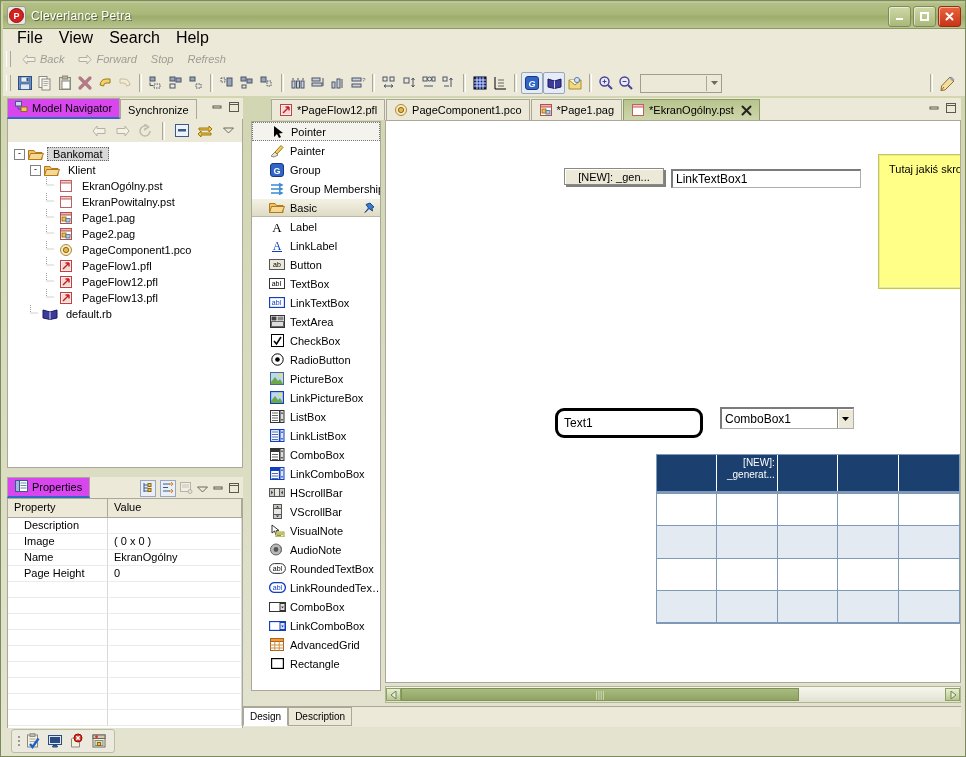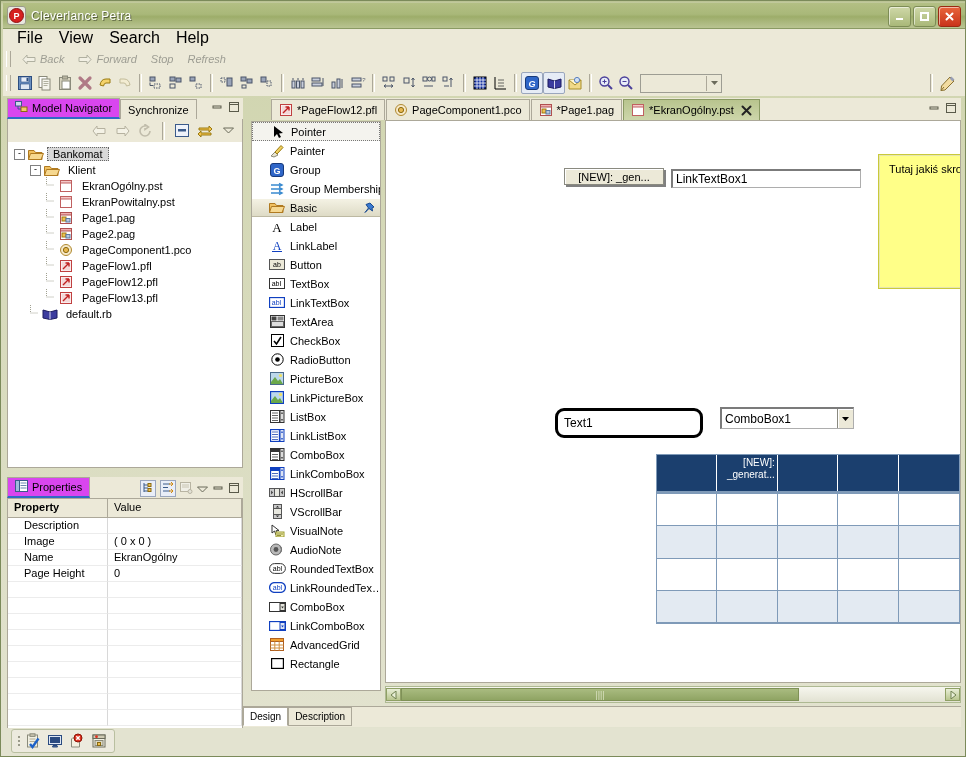--- a/index.html
+++ b/index.html
@@ -735,21 +735,21 @@
         <span>
           <svg width="12" height="12" viewBox="0 0 12 12">
               <rect x="1.5" y="1.5" width="9" height="9" fill="none" stroke="#5a5a4a"></rect>
               <path d="M1.5 3.5h9" stroke="#5a5a4a"></path>
             </svg>
         </span>
       </div>
     </div>
     <div class="pnl-body" style="height:233px;overflow:hidden;">
       <div class="props-head">
-        <div class="c" style="width:100px;font-weight:bold;">Property</div>
+        <div class="c" style="width:100px;">Property</div>
         <div class="c" style="flex:1;">Value</div>
       </div>
       <div id="props-rows">
           <div class="props-row">
             <div class="c" style="width: 100px; padding-left: 16px;">Description</div>
             <div class="c" style="flex: 1 1 0%;"></div>
           </div>
           <div class="props-row">
             <div class="c" style="width: 100px; padding-left: 16px;">Image</div>
             <div class="c" style="flex: 1 1 0%;">( 0 x 0 )</div>

